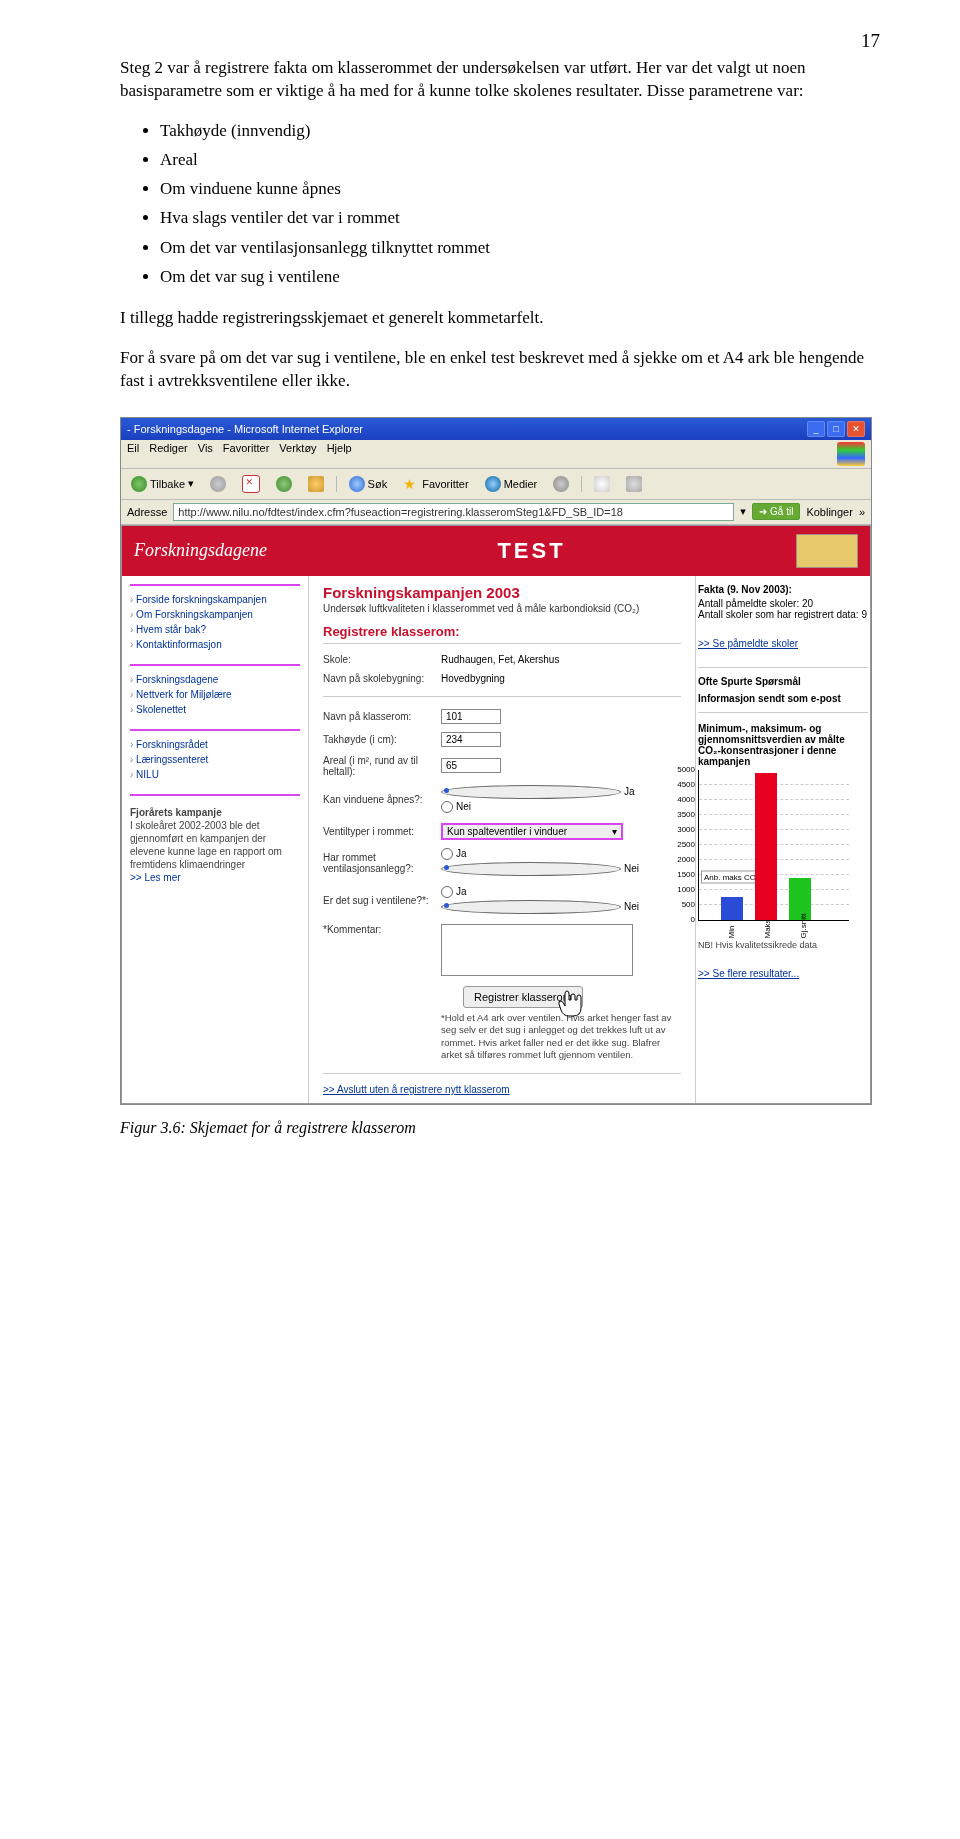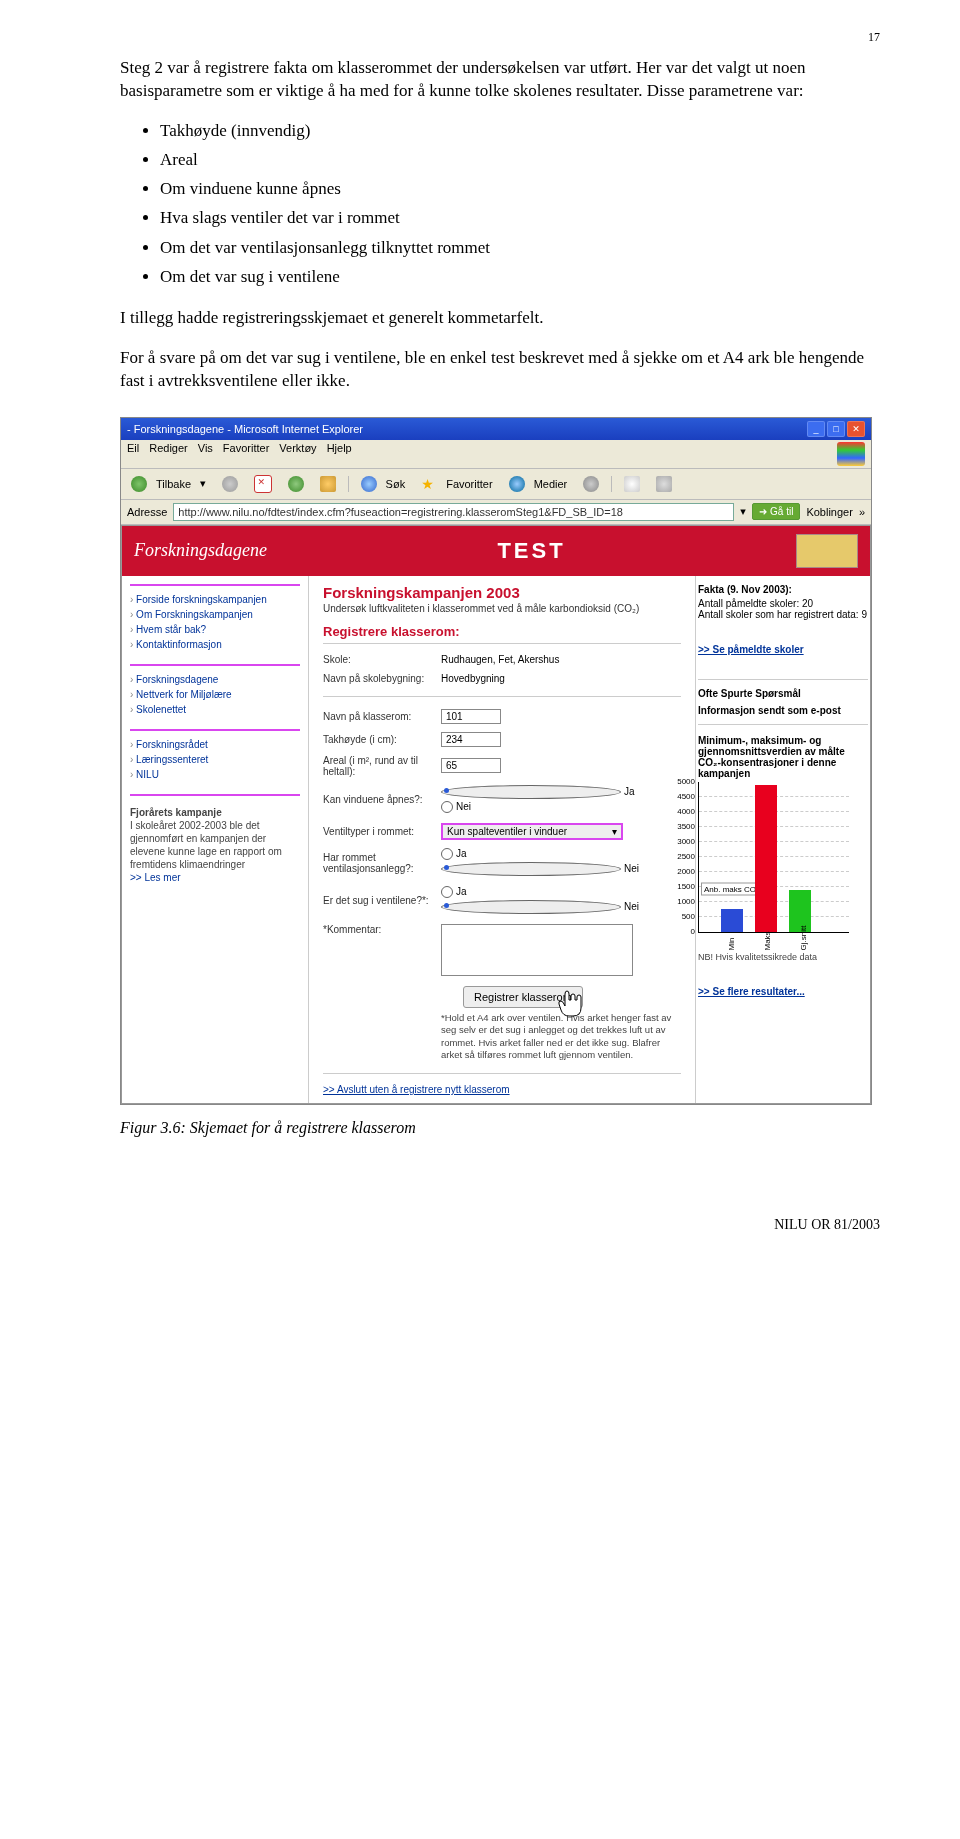--- a/index.html
+++ b/index.html
@@ -12,21 +12,21 @@
   .page {
     padding: 40px 80px 60px 120px;
     position: relative;
     box-sizing: border-box;
     width: 960px;
   }
   .page-num {
     position: absolute;
     top: 30px;
     right: 80px;
-    font-size: 12px;
+    font-size: 19px;
   }
   .body-text {
     font-size: 17px;
     line-height: 1.35;
     margin-bottom: 14px;
   }
   ul.bullets {
     margin: 0 0 16px 40px;
     padding: 0;
     font-size: 17px;
@@ -64,21 +64,21 @@
   }
   .toolbar {
     background:#ece9d8;
     padding:4px 6px;
     border-bottom:1px solid #bbb;
     display:flex;
     align-items:center;
     gap:8px;
     font-size:11px;
   }
-  .tbtn { display:flex; align-items:center; gap:9px; padding:2px 4px; border-radius:3px;}
+  .tbtn { display:flex; align-items:center; gap:3px; padding:2px 4px; border-radius:3px;}
   .icon { width:16px; height:16px; display:inline-block; border-radius:50%; }
   .icon.back { background: radial-gradient(#7ec46a,#3b8a28); }
   .icon.fwd { background: radial-gradient(#ccc,#999); }
   .icon.stop { background:#fff; border:1px solid #c33; position:relative; border-radius:3px;}
   .icon.stop::after{content:"✕";color:#c33;font-size:9px;position:absolute;left:3px;top:1px;}
   .icon.refresh{ background:radial-gradient(#8fc97e,#3b8a28);}
   .icon.home{ background:radial-gradient(#fc6,#c93); border-radius:2px;}
   .icon.search{ background:radial-gradient(#9cf,#36c); }
   .icon.star{color:#f5b301;font-size:14px;}
   .icon.media{background:radial-gradient(#9cf,#069);}
@@ -116,21 +116,21 @@
   .rdot.sel::after{content:"";width:5px;height:5px;background:#2a5ad6;border-radius:50%;position:absolute;left:2px;top:2px;}
   .txtarea { border:1px solid #888; background:#fff; width:190px; height:50px;}
   .hint { color:#444; font-size:9.5px; line-height:1.3; padding:4px 0 4px 118px; max-width:300px;}
   .regbtn-wrap { position:relative; padding:6px 0 0 140px;}
   .regbtn { display:inline-block; background:#eee; border:1px solid #999; padding:4px 10px; font-size:11px; border-radius:3px;}
   .hand { position:absolute; left:230px; top:6px; width:36px; height:36px; }
   .hand svg { width:100%; height:100%; }
   .finish-link { color:#039; text-decoration:underline; margin-top:10px; display:block;}
   .rightcol { width:170px; padding:8px 2px; border-left:1px solid #ccc; font-size:10px;}
   .rightcol .h { font-weight:bold; margin-bottom:3px;}
-  .rlink { color:#039; text-decoration:underline; display:block; margin:24px 0;font-weight:bold;}
+  .rlink { color:#039; text-decoration:underline; display:block; margin:18px 0;}
   .statsbox { margin-top:10px; }
   .chart { position:relative; width:150px; height:150px; border-left:1px solid #000; border-bottom:1px solid #000; margin-bottom:14px;}
   .ytick { position:absolute; left:-28px; font-size:8px; text-align:right; width:24px;}
   .grid { position:absolute; left:0; right:0; border-top:1px dashed #ccc;}
   .bar { position:absolute; bottom:0; width:22px;}
   .bar.min { left:22px; height:15%; background:#2a4bd6;}
   .bar.max { left:56px; height:98%; background:#e8001e;}
   .bar.avg { left:90px; height:28%; background:#1ec41e;}
   .anb-label { position:absolute; left:2px; font-size:8px; padding:1px 2px; border:1px solid #999; background:#fff; transform:translateY(-50%);}
   .xlabels { display:flex; gap:14px; padding-left:22px; font-size:8px; margin-top:-12px;}
@@ -398,14 +398,13 @@
             <div class="nb">NB! Hvis kvalitetssikrede data</div>
             <a class="rlink">&gt;&gt; Se flere resultater...</a>
           </div>
         </div>
       </div>
     </div>
   </div>
 
   <p class="fig-caption">Figur 3.6:  Skjemaet for å registrere klasserom</p>
 
-  <div class="footer">NILU OR 81/2003</div>
 </div>
 
 </body></html>

